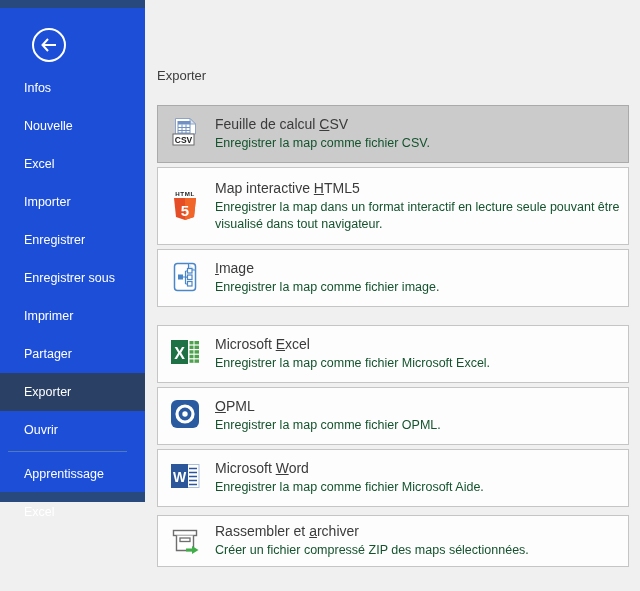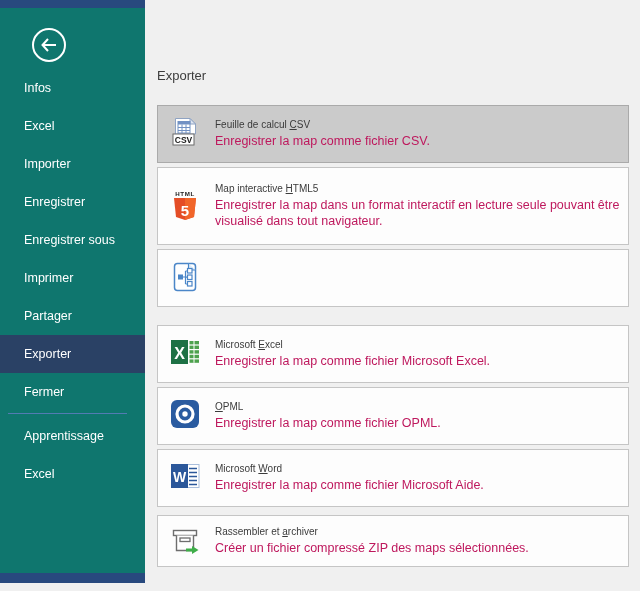--- a/index.html
+++ b/index.html
@@ -5,22 +5,22 @@
   html, body { margin:0; padding:0; overflow:hidden; }
   body {
     width:640px; height:591px;
     font-family:"Liberation Sans", sans-serif;
     background:#f0f0f0;
   }
   .app { position:relative; width:640px; height:591px; background:#f0f0f0; }
 
   
   .sidebar {
-    position:absolute; left:0; top:0; width:145px; height:583px;
-    background:#0f766e;
+    position:absolute; left:0; top:0; width:145px; height:502px;
+    background:#1d4ed8;
   }
   .sidebar-top-strip { position:absolute; top:0; left:0; right:0; height:8px; background:#28497e; }
   .sidebar-bottom-strip { position:absolute; bottom:0; left:0; right:0; height:10px; background:#28497e; }
   .back-btn {
     position:absolute; left:30px; top:26px; width:38px; height:38px;
     cursor:pointer;
   }
   .menu { position:absolute; top:69px; left:0; right:0; }
   .menu-item {
     height:38px; line-height:38px; padding-left:24px;
@@ -53,23 +53,23 @@
   }
   .group:last-child .card { min-height:52px; }
   .card.two-line { min-height:78px; }
   .card.selected { background:#cbcbcb; border-color:#aaaaaa; }
   .card .icon {
     width:34px; height:34px; flex:0 0 34px;
     display:flex; align-items:flex-start; justify-content:center;
     margin-right:13px;
   }
   .card .texts { flex:1; min-width:0; }
-  .card .title { font-size:10px; color:#3b3b3b; margin-bottom:3px; }
+  .card .title { font-size:14px; color:#3b3b3b; margin-bottom:3px; }
   .card .title u { text-decoration:underline; }
-  .card .desc { font-size:12.5px; color:#be185d; line-height:1.3; }
+  .card .desc { font-size:12.5px; color:#14532d; line-height:1.3; }
 </style>
 </head>
 <body>
 
 <div class="app">
 
   <div class="sidebar">
     <div class="sidebar-top-strip"></div>
 
     <div class="back-btn" title="">
@@ -77,28 +77,29 @@
         <svg width="38" height="38" viewBox="0 0 38 38">
           <circle cx="19" cy="19" r="16" fill="none" stroke="#ffffff" stroke-width="2"></circle>
           <path d="M26 19 H13" stroke="#ffffff" stroke-width="2" fill="none"></path>
           <path d="M18 13 L12.5 19 L18 25" fill="none" stroke="#ffffff" stroke-width="2"></path>
         </svg>
       </span>
     </div>
 
     <div class="menu">
         <div class="menu-item">Infos</div>
+        <div class="menu-item">Nouvelle</div>
         <div class="menu-item">Excel</div>
         <div class="menu-item">Importer</div>
         <div class="menu-item">Enregistrer</div>
         <div class="menu-item">Enregistrer sous</div>
         <div class="menu-item">Imprimer</div>
         <div class="menu-item">Partager</div>
         <div class="menu-item selected">Exporter</div>
-        <div class="menu-item">Fermer</div>
+        <div class="menu-item">Ouvrir</div>
         <div class="sep"></div>
         <div class="menu-item">Apprentissage</div>
         <div class="menu-item">Excel</div>
       </div>
 
     <div class="sidebar-bottom-strip"></div>
   </div>
 
   <div class="main">
     <div class="heading">Exporter</div>
@@ -140,20 +141,24 @@
               <svg width="32" height="32" viewBox="0 0 32 32">
                 <rect x="5.5" y="2.5" width="21" height="27" rx="3" fill="#ffffff" stroke="#4b86c8" stroke-width="1.5"></rect>
                 <path d="M19.5 2.5 V9 H26.5" fill="#dcebf9" stroke="#4b86c8" stroke-width="1.2"></path>
                 <rect x="9" y="13.5" width="5" height="5" fill="#4b86c8"></rect>
                 <path d="M14 16 H16.5 M16.5 10 V23 M16.5 10 H18.5 M16.5 16.2 H18.5 M16.5 23 H18.5" stroke="#4b86c8" fill="none" stroke-width="1.2"></path>
                 <rect x="18.5" y="7.5" width="4.5" height="4.5" fill="#ffffff" stroke="#4b86c8" stroke-width="1.2"></rect>
                 <rect x="18.5" y="14" width="4.5" height="4.5" fill="#ffffff" stroke="#4b86c8" stroke-width="1.2"></rect>
                 <rect x="18.5" y="20.5" width="4.5" height="4.5" fill="#ffffff" stroke="#4b86c8" stroke-width="1.2"></rect>
               </svg>
             </span>
+            <div class="texts">
+              <div class="title"><u>I</u>mage</div>
+              <div class="desc">Enregistrer la map comme fichier image.</div>
+            </div>
           </div>
         </div>
         <div class="group">
           <div class="card">
             <span class="icon">
               <svg width="32" height="30" viewBox="0 0 32 30">
                 <g fill="#4ea24e">
                   <rect x="20.5" y="4" width="9.5" height="3.4"></rect>
                   <rect x="20.5" y="8.6" width="9.5" height="3.4"></rect>
                   <rect x="20.5" y="13.2" width="9.5" height="3.4"></rect>

